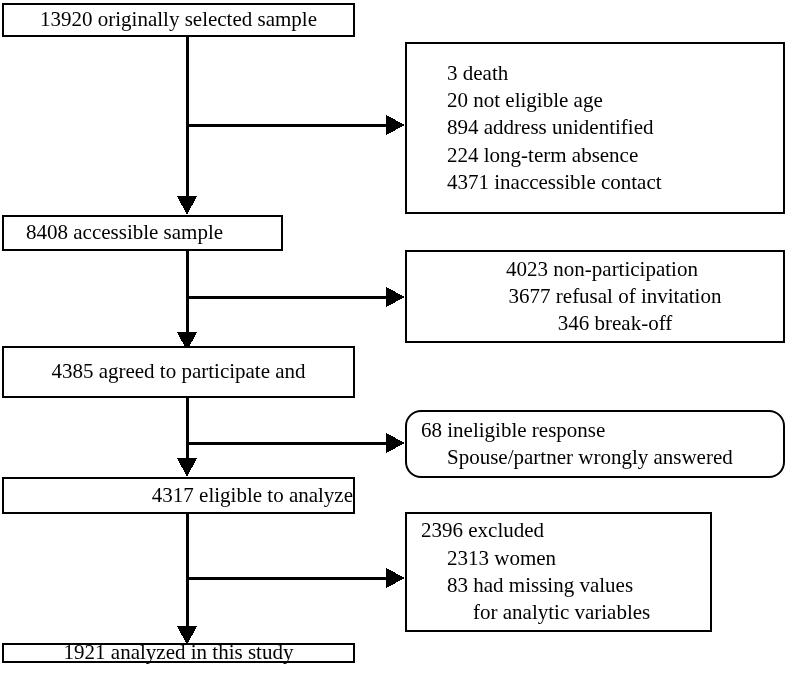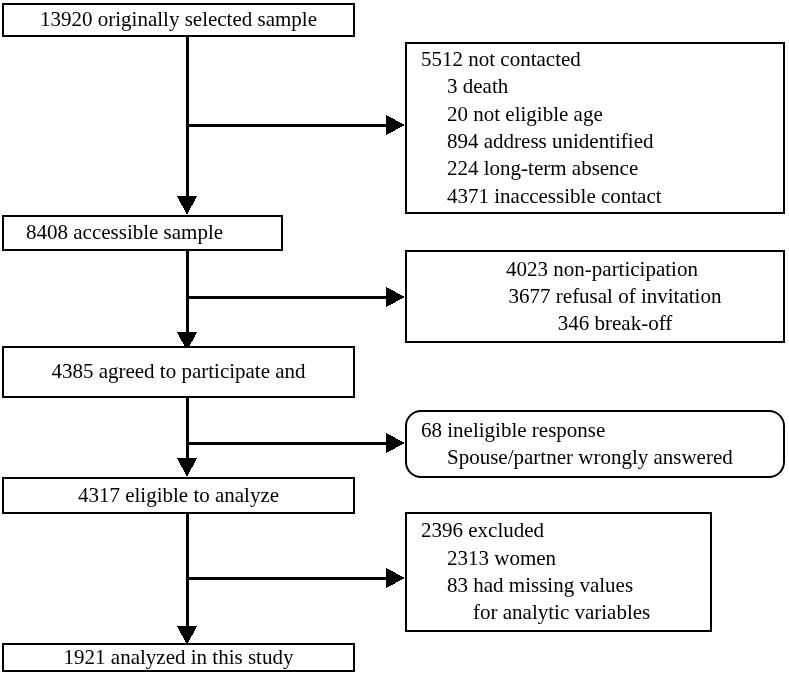--- a/index.html
+++ b/index.html
@@ -94,30 +94,29 @@
   </div>
 
   <div class="node-box align-left" style="left:2px; top:215px; width:281px; height:36px; padding-left:22px;">
     <div class="node-line">8408 accessible sample</div>
   </div>
 
   <div class="node-box align-center" style="left:2px; top:346px; width:353px; height:52px;">
     <div class="node-line">4385 agreed to participate and</div>
   </div>
 
-  <div class="node-box align-center" style="left:2px; top:477px; width:353px; height:37px;">
+  <div class="node-box align-center" style="left:2px; top:477px; width:353px; height:37px;align-items:flex-end;">
     <div class="node-line">4317 eligible to analyze</div>
   </div>
 
-  <div class="node-box align-center" style="left:2px; top:643px; width:353px; height:29px;">
+  <div class="node-box align-center" style="left:2px; top:643px; width:353px; height:20px;">
     <div class="node-line">1921 analyzed in this study</div>
   </div>
 
   <div class="node-box align-left" style="left:405px; top:42px; width:380px; height:172px;">
-    <div class="node-line">5512 not contacted</div>
     <div class="node-line indent-1">3 death</div>
     <div class="node-line indent-1">20 not eligible age</div>
     <div class="node-line indent-1">894 address unidentified</div>
     <div class="node-line indent-1">224 long-term absence</div>
     <div class="node-line indent-1">4371 inaccessible contact</div>
   </div>
 
   <div class="node-box align-left" style="left:405px; top:250px; width:380px; height:93px;align-items:center;">
     <div class="node-line">4023 non-participation</div>
     <div class="node-line indent-1">3677 refusal of invitation</div>

